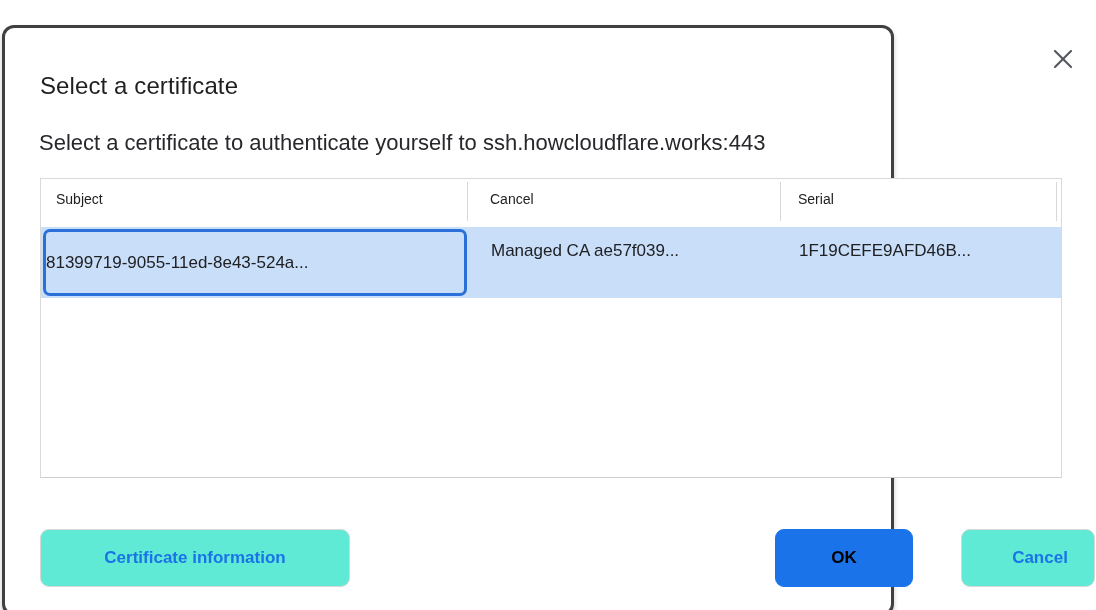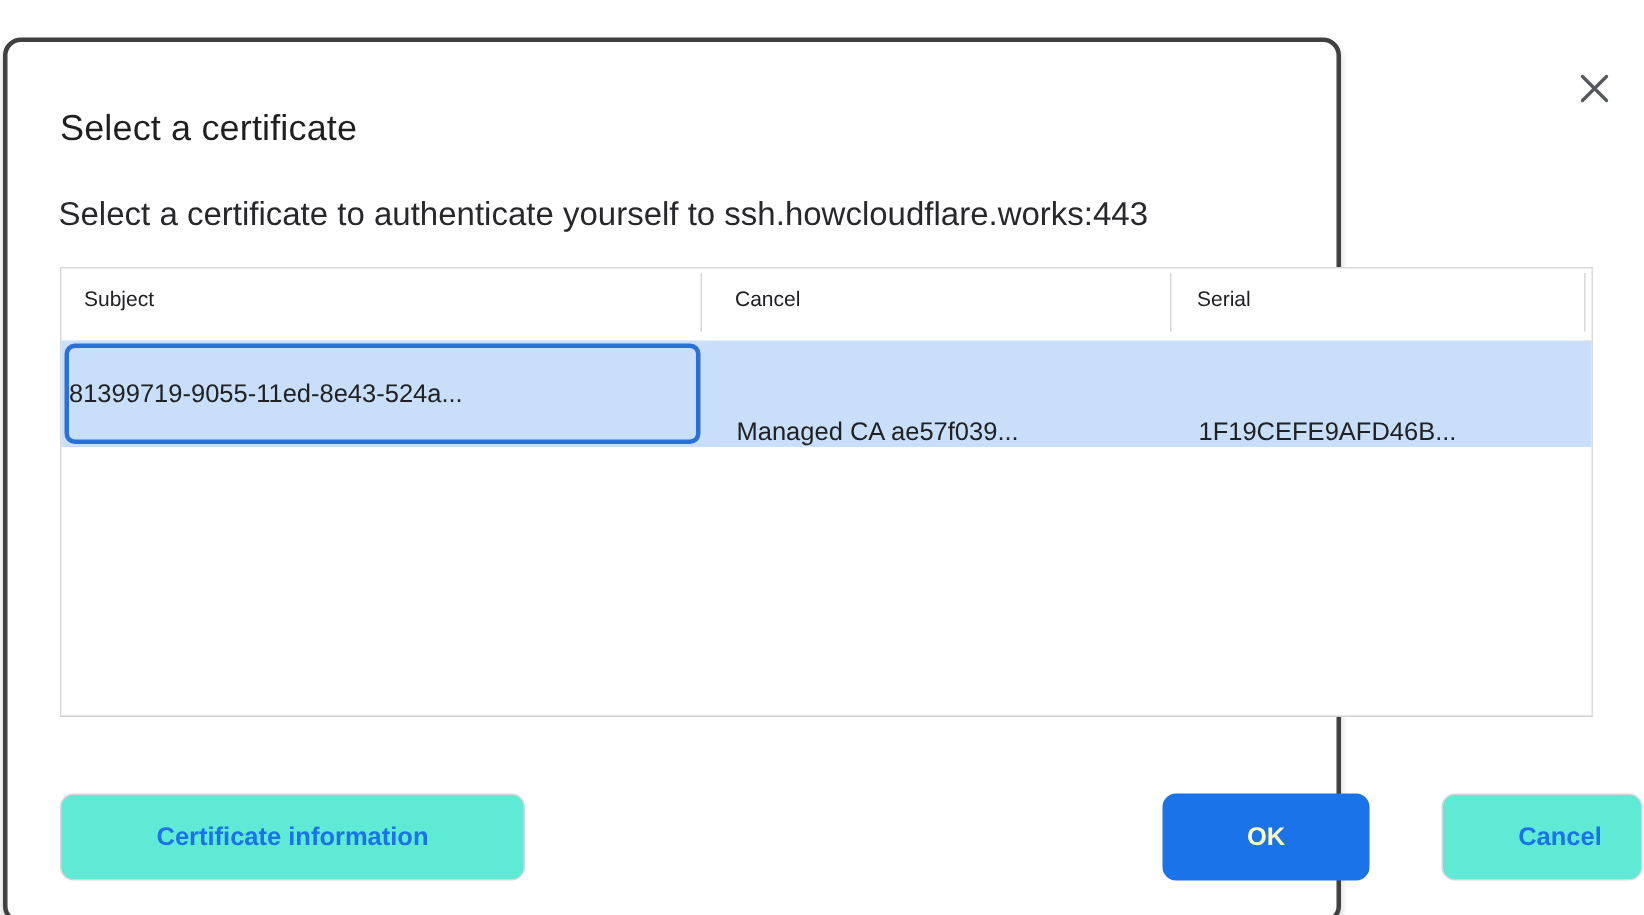--- a/index.html
+++ b/index.html
@@ -88,22 +88,22 @@
     border-radius: 7px;
     display: flex; align-items: center;
   }
   .cell-text {
     font-size: 17px;
     color: #202124;
     white-space: nowrap;
   }
   .issuer-cell, .serial-cell {
     position: absolute;
-    top: 0; height: 71px;
-    display: flex; align-items: flex-end;
+    top: 14px; height: 71px;
+    display: flex; align-items: flex-start;
   }
   .issuer-cell { left: 450px; }
   .serial-cell { left: 758px; }
   .btn {
     position: absolute;
     top: 501px;
     height: 58px;
     border-radius: 9px;
     font-family: "Liberation Sans", "DejaVu Sans", sans-serif;
     font-size: 17px;
@@ -112,21 +112,21 @@
     cursor: pointer;
   }
   .btn.outline {
     background: #5eead4;
     border: 1px solid #d7d7d7;
     color: #1a73e8;
   }
   .btn.primary {
     background: #1a73e8;
     border: 1px solid #1a73e8;
-    color: #fef9c3;
+    color: #000000;
   }
   .btn.cert-info { left: 35px;  width: 310px; }
   .btn.ok        { left: 770px; width: 138px; }
   .btn.cancel    { left: 956px; width: 134px; padding-left: 24px; }
 </style>
 </head>
 <body>
 
 <div class="dialog">
 

